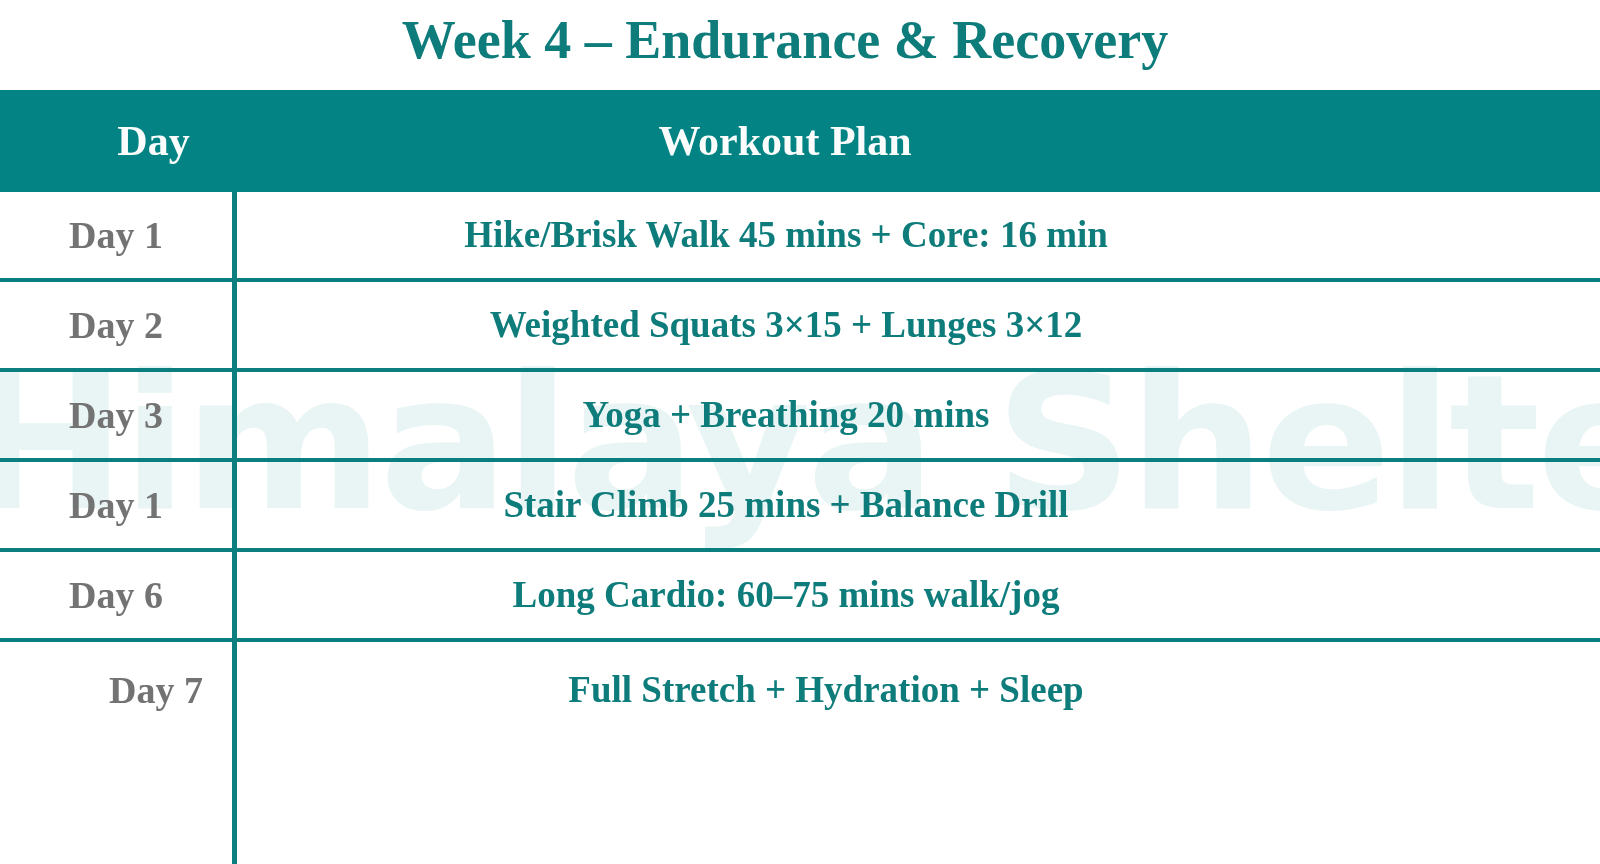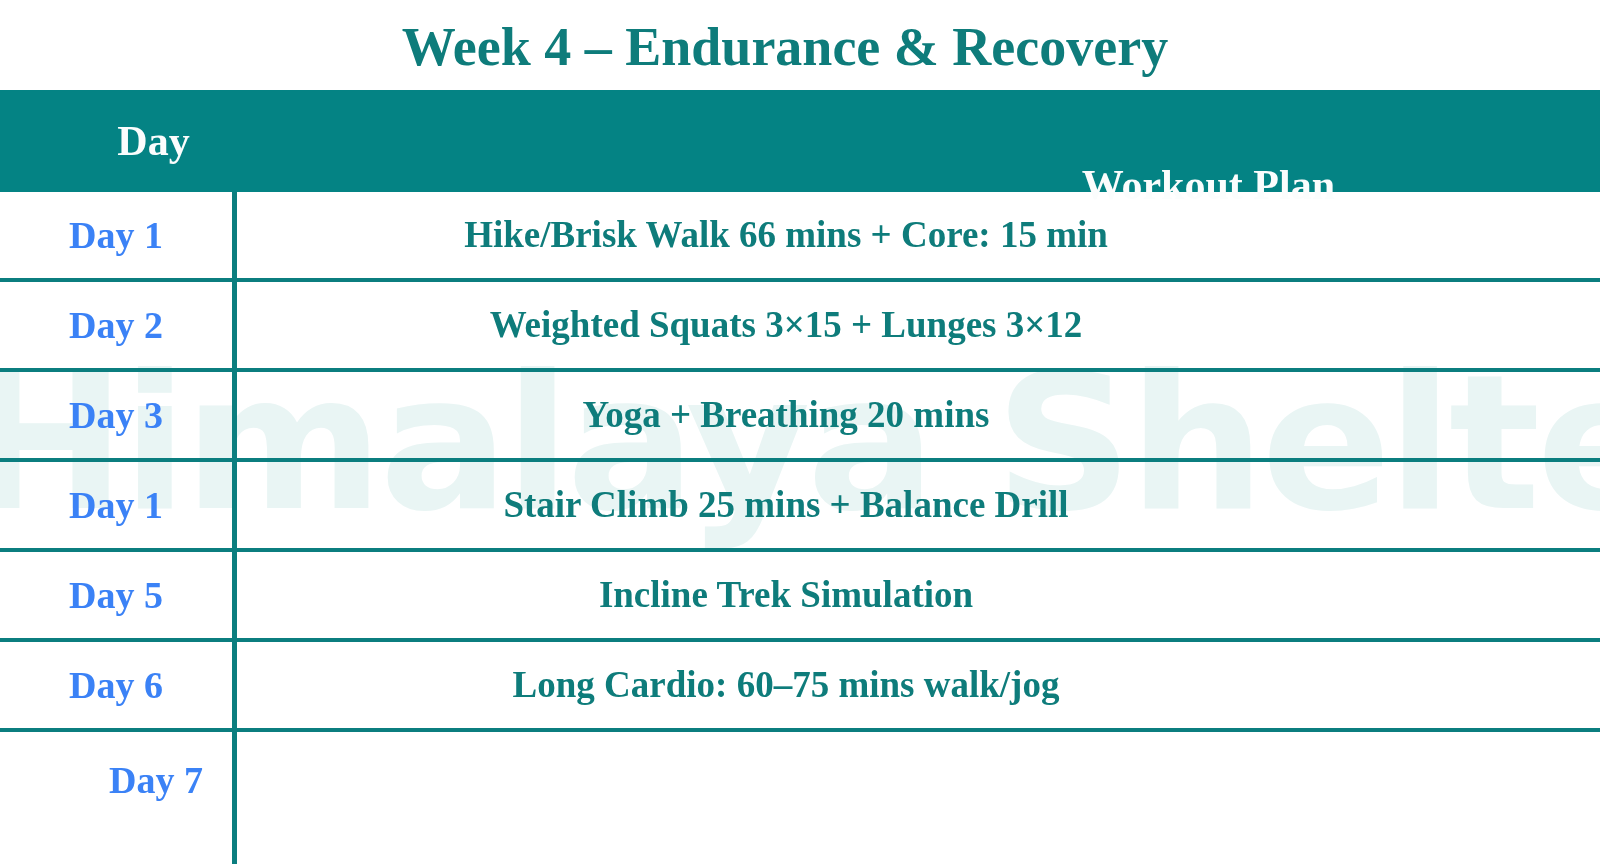--- a/index.html
+++ b/index.html
@@ -52,21 +52,20 @@
     top: 4px;
     width: 1570px;
     height: 80px;
     line-height: 72px;
     text-align: center;
     font-size: 54px;
     font-weight: bold;
     color: #0e7c7b;
     z-index: 3;
     white-space: nowrap;
-    margin-top: 7px;
   }
 
   
   #table {
     position: absolute;
     left: 0;
     top: 90px;
     width: 1600px;
     z-index: 2;
   }
@@ -91,26 +90,25 @@
     white-space: nowrap;
     padding-left: 36px;
   }
   .thead .th-plan {
     position: absolute;
     left: 235px;
     top: 0;
     width: 1100px;
     height: 102px;
     line-height: 102px;
-    text-align: right;
+    text-align: center;
     font-size: 42px;
     font-weight: bold;
     color: #fbfdfd;
     white-space: nowrap;
-    margin-top: 44px;
   }
 
   .tbody {
     position: relative;
     z-index: 2;
   }
 
   .vrule {
     position: absolute;
     left: 232px;
@@ -137,21 +135,21 @@
   .cell-day {
     position: absolute;
     left: 0;
     top: 0;
     width: 232px;
     height: 86px;
     line-height: 86px;
     text-align: center;
     font-size: 38px;
     font-weight: bold;
-    color: #3b82f6;
+    color: #737373;
     white-space: nowrap;
   }
   .trow.last .cell-day { height: 96px; line-height: 96px; }
 
   .cell-plan {
     position: absolute;
     left: 237px;
     top: 0;
     width: 1098px;
     height: 86px;
@@ -179,47 +177,44 @@
       <div class="th-day">Day</div>
       <div class="th-plan">Workout Plan</div>
     </div>
 
     <div class="tbody">
 
       <div class="vrule"></div>
 
       <div class="trow">
         <div class="cell-day">Day 1</div>
-        <div class="cell-plan">Hike/Brisk Walk 66 mins + Core: 15 min</div>
+        <div class="cell-plan">Hike/Brisk Walk 45 mins + Core: 16 min</div>
       </div>
 
       <div class="trow">
         <div class="cell-day">Day 2</div>
         <div class="cell-plan">Weighted Squats 3×15 + Lunges 3×12</div>
       </div>
 
       <div class="trow">
         <div class="cell-day">Day 3</div>
         <div class="cell-plan">Yoga + Breathing 20 mins</div>
       </div>
 
       <div class="trow">
         <div class="cell-day">Day 1</div>
         <div class="cell-plan">Stair Climb 25 mins + Balance Drill</div>
       </div>
 
-      <div class="trow">
-        <div class="cell-day">Day 5</div>
-        <div class="cell-plan">Incline Trek Simulation</div>
-      </div>
 
       <div class="trow">
         <div class="cell-day">Day 6</div>
         <div class="cell-plan">Long Cardio: 60–75 mins walk/jog</div>
       </div>
 
       <div class="trow last">
         <div class="cell-day">Day 7</div>
+        <div class="cell-plan">Full Stretch + Hydration + Sleep</div>
       </div>
 
     </div>
   </div>
 </div>
 
 </body></html>

